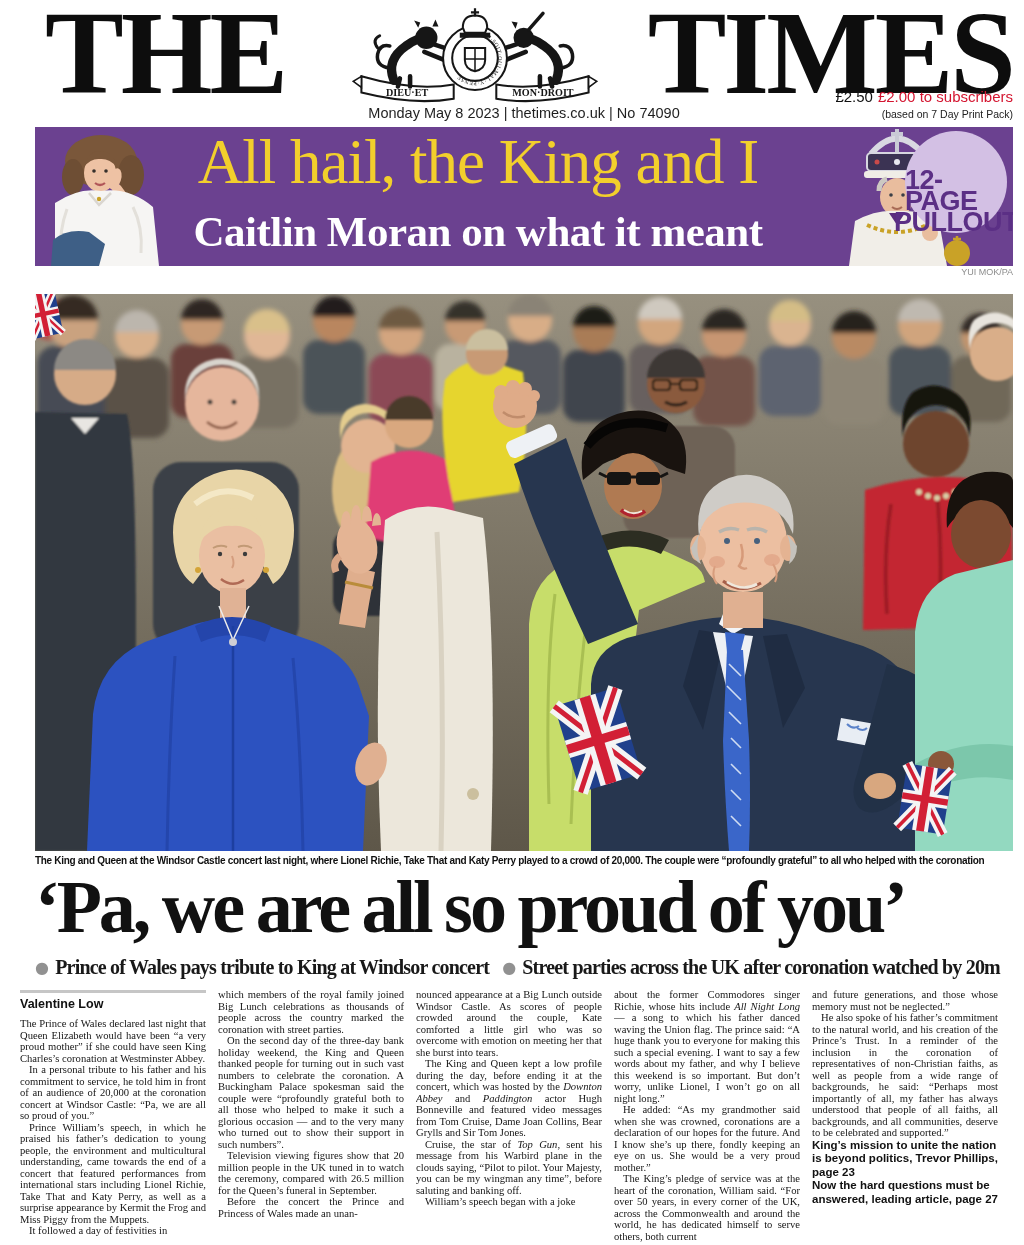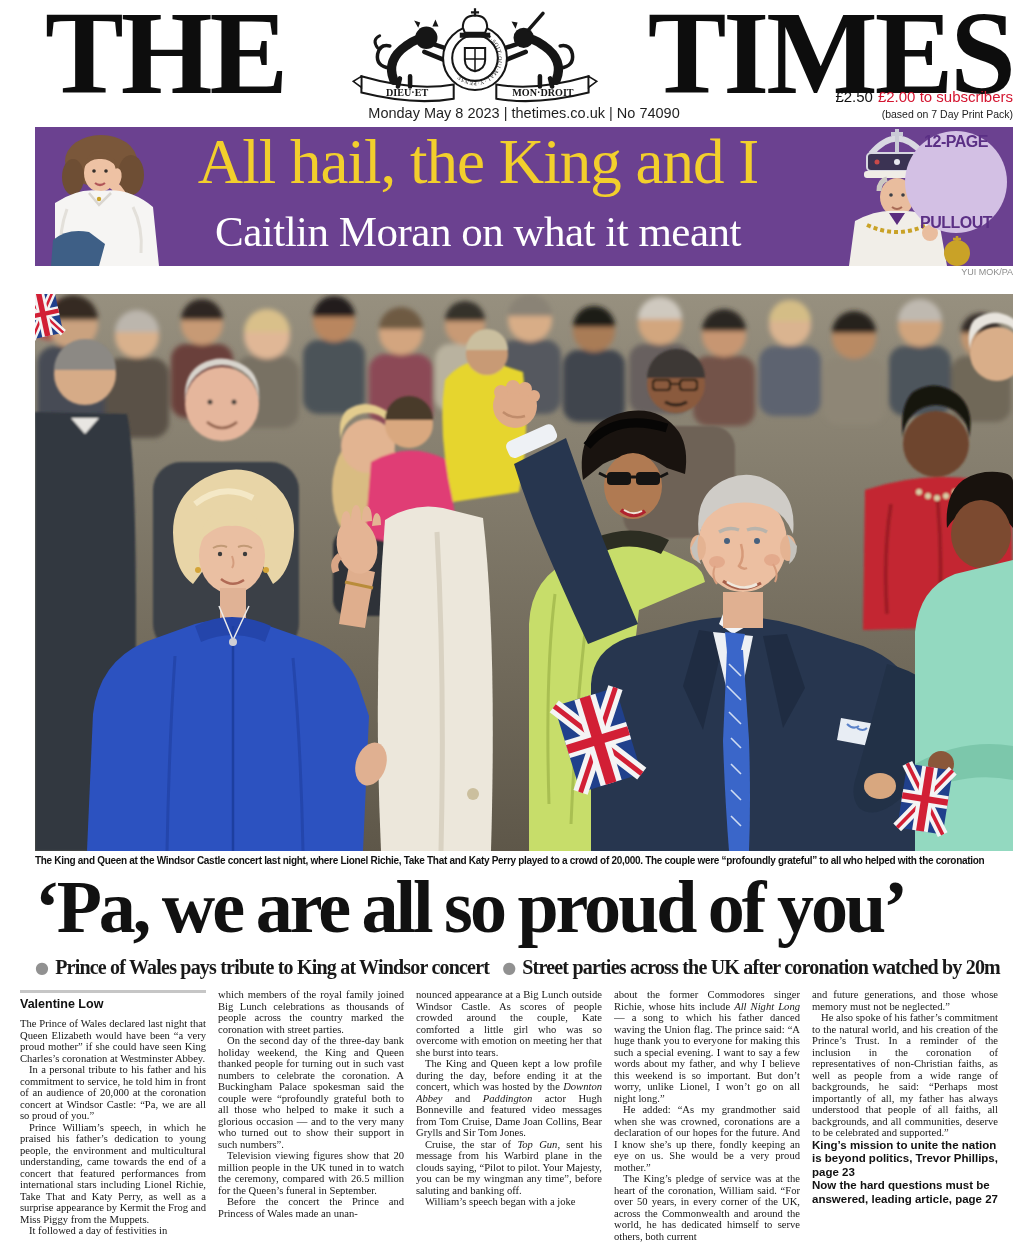--- a/index.html
+++ b/index.html
@@ -20,24 +20,24 @@
   .price-offer{color:var(--price-red,#d41530);margin-left:5px;}
   .price-note{font-size:10.5px;color:#222;margin-top:1px;}
   
   .banner{position:relative;margin:3px 23px 0;height:139px;background:var(--banner-bg,#6b4190);overflow:hidden;}
   .banner-fig{position:absolute;bottom:0;}
   .fig-caitlin{left:2px;width:152px;height:137px;}
   .fig-charles{right:26px;width:190px;height:139px;}
   .banner-head{position:absolute;left:150px;right:242px;top:0px;text-align:center;
                font-size:63px;line-height:70px;color:var(--banner-yellow,#f2cf2c);letter-spacing:-1px;}
   .banner-sub{position:absolute;left:150px;right:242px;top:80px;text-align:center;
-              font-size:43px;line-height:50px;color:#ffffff;letter-spacing:-0.5px;}
+              font-size:43px;line-height:50px;color:#ffffff;letter-spacing:-0.5px;font-weight:bold;}
   .badge{position:absolute;top:4px;right:6px;width:102px;height:102px;border-radius:50%;
-         background:var(--badge-bg,#d3c0e4);display:flex;flex-direction:column;align-items:center;justify-content:space-between;
-         font-family:"Liberation Sans",sans-serif;font-weight:700;font-size:16px;line-height:21px;
+         background:var(--badge-bg,#d3c0e4);display:flex;flex-direction:column;align-items:center;justify-content:flex-end;
+         font-family:"Liberation Sans",sans-serif;font-weight:700;font-size:27px;line-height:21px;
          color:var(--badge-text,#5b2f85);letter-spacing:-0.5px;transform:none;}
   
   .credit{margin:1px 23px 0;height:27px;text-align:right;
           font-family:"Liberation Sans",sans-serif;font-size:9px;color:#8d8d8d;}
   .photo{display:block;margin:0 23px;width:978px;height:557px;background:#7e7668;}
   .caption{margin:3px 23px 0;white-space:nowrap;overflow:hidden;
            font-family:"Liberation Sans",sans-serif;font-weight:700;font-size:10px;
            letter-spacing:-0.3px;color:#101010;height:13px;line-height:13px;}
   
   .headline{margin:0 23px;font-weight:700;font-size:74px;line-height:80px;

